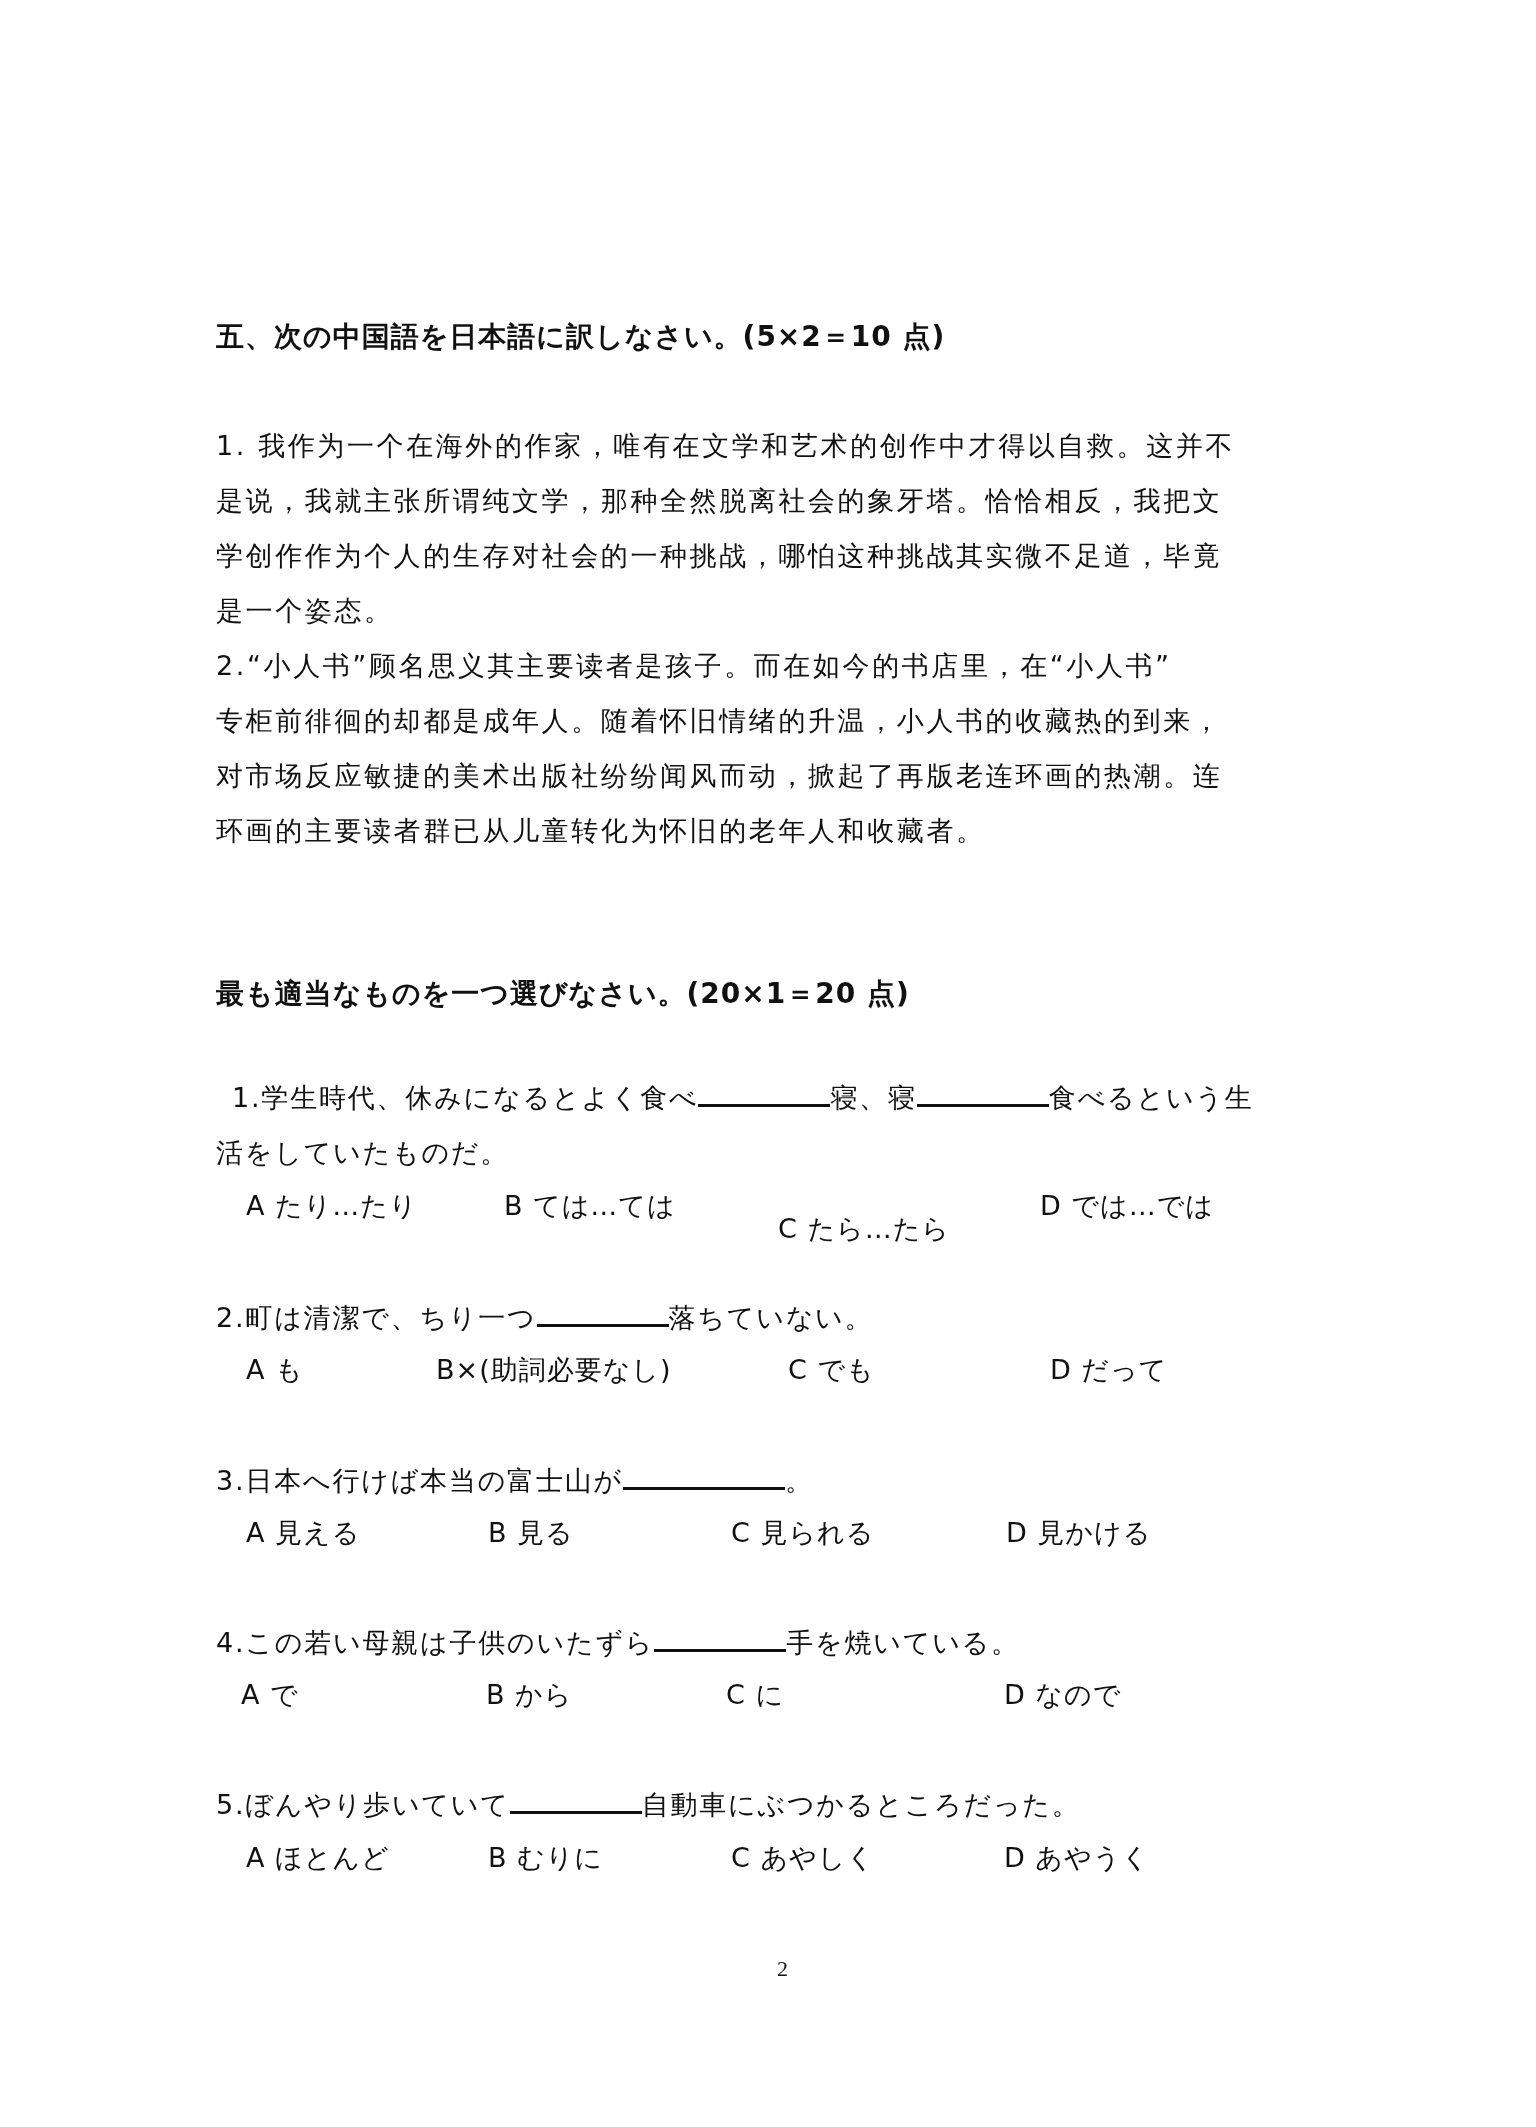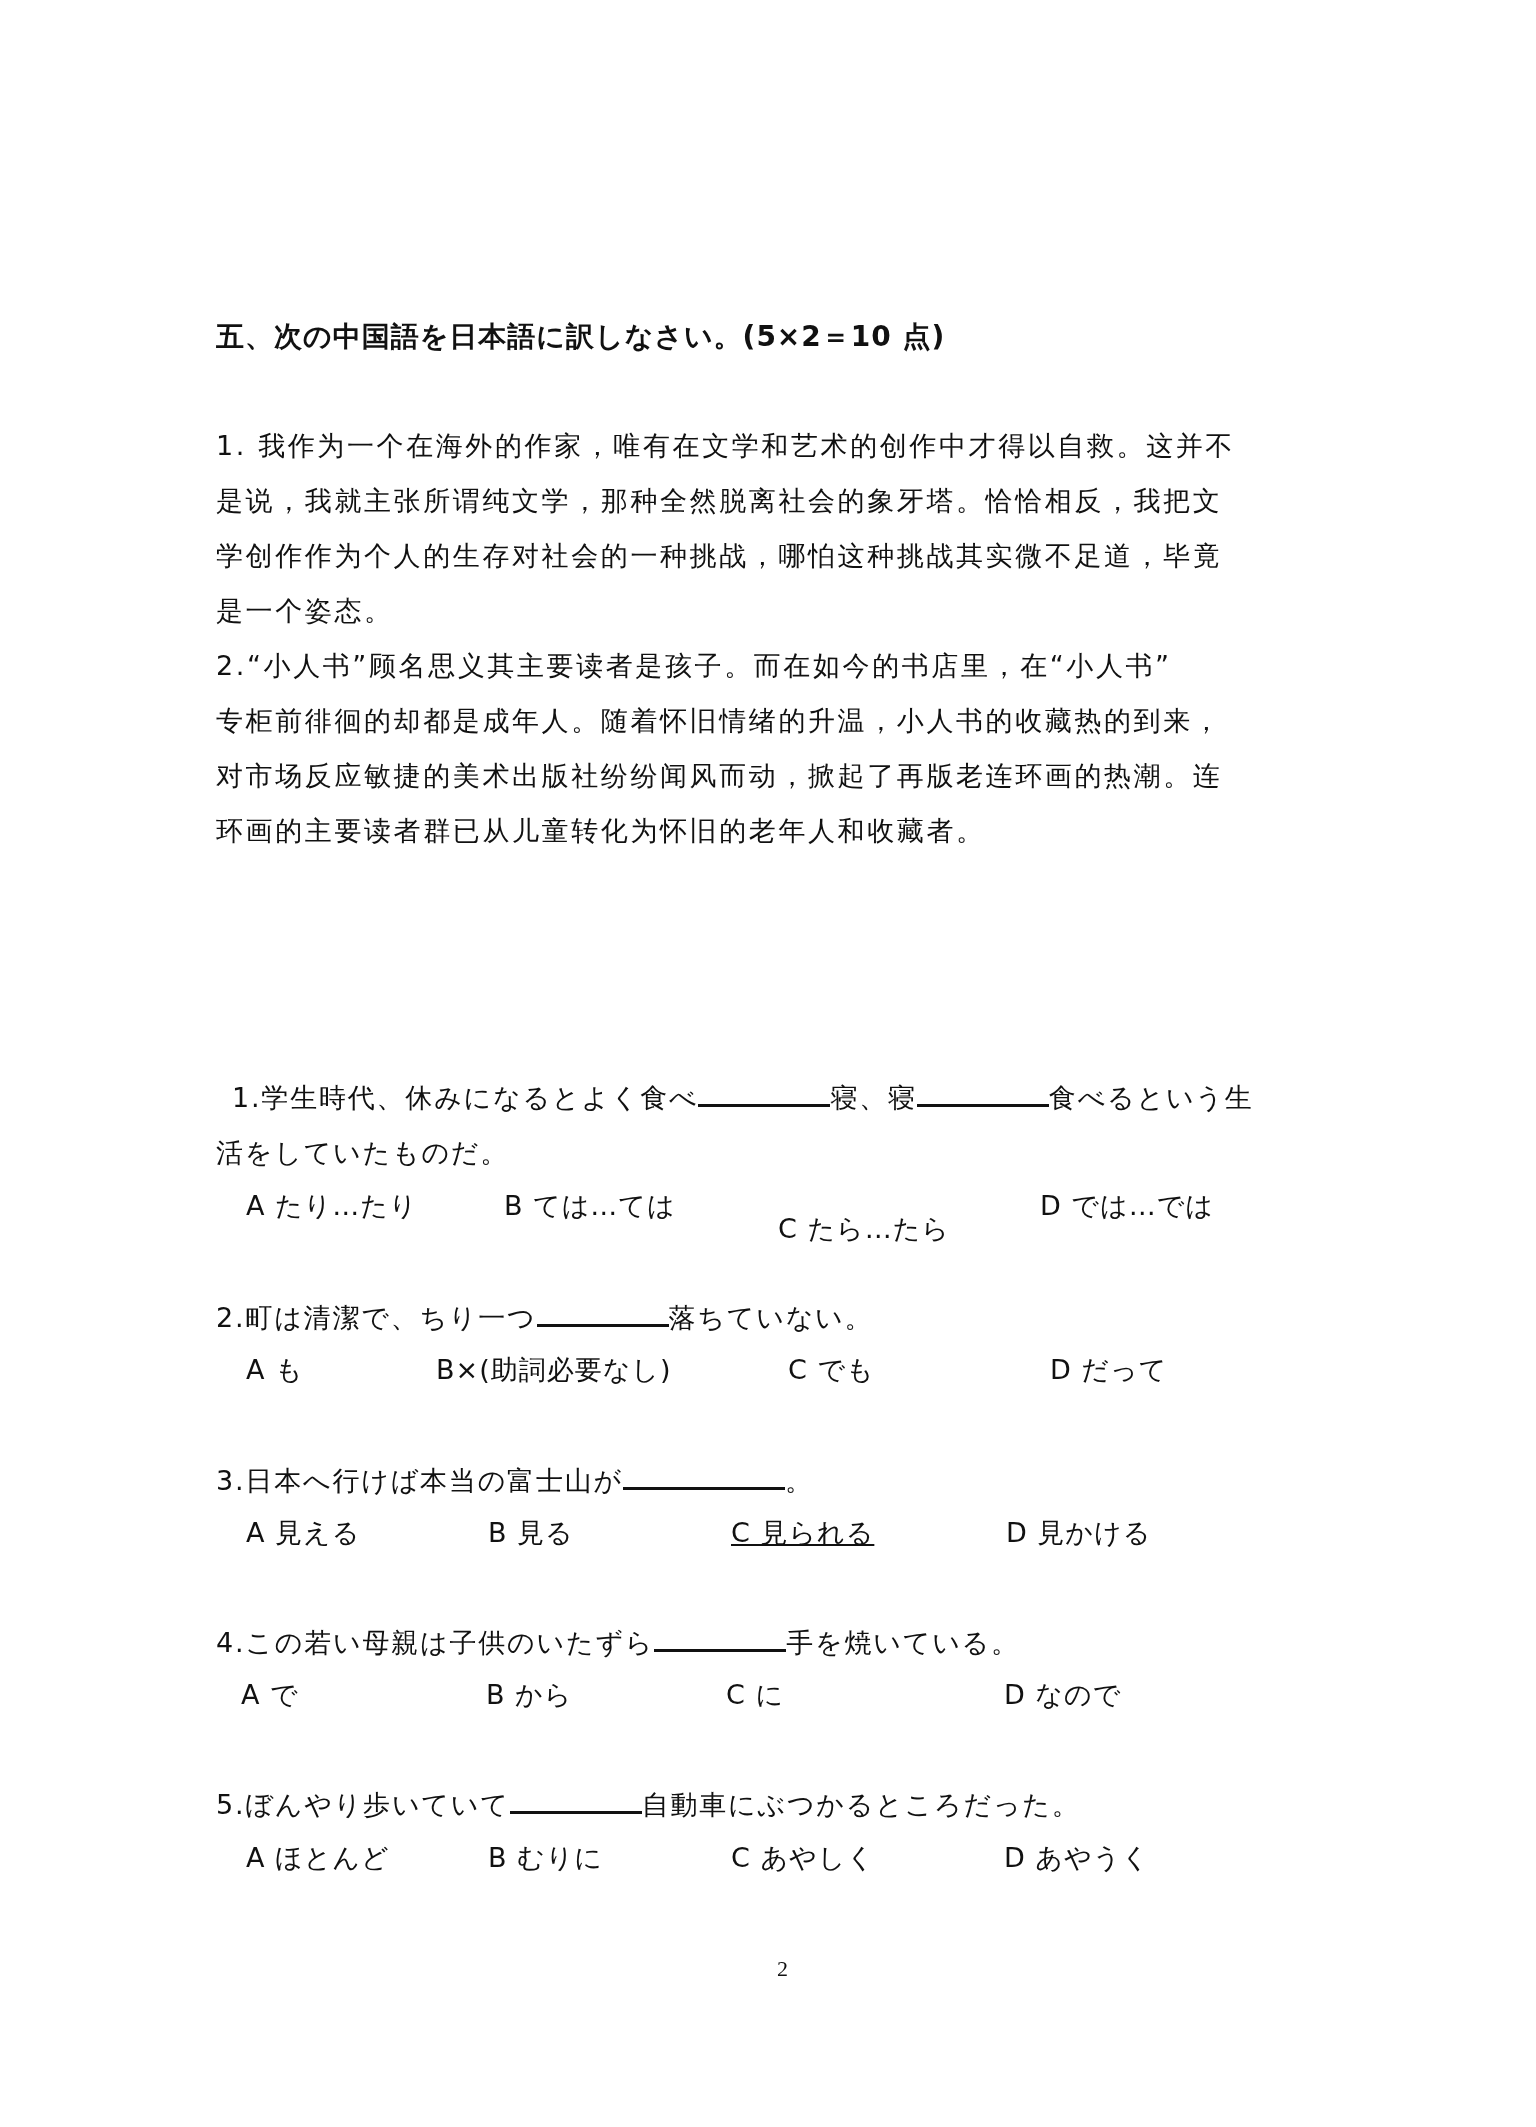--- a/index.html
+++ b/index.html
@@ -67,20 +67,21 @@
     <div class="abs para" style="left:200px; top:593px;">是一个姿态。</div>
   </div>
 
   <div>
     <div class="abs para" style="left:200px; top:648px;">2.“小人书”顾名思义其主要读者是孩子。而在如今的书店里，在“小人书”</div>
     <div class="abs para" style="left:200px; top:703px;">专柜前徘徊的却都是成年人。随着怀旧情绪的升温，小人书的收藏热的到来，</div>
     <div class="abs para" style="left:200px; top:758px;">对市场反应敏捷的美术出版社纷纷闻风而动，掀起了再版老连环画的热潮。连</div>
     <div class="abs para" style="left:200px; top:813px;">环画的主要读者群已从儿童转化为怀旧的老年人和收藏者。</div>
   </div>
 
+  <div class="abs heading" style="left:200px; top:975px;">最も適当なものを一つ選びなさい。(20×1＝20 点)</div>
 
   <div>
     <div class="abs q" style="left:200px; top:1080px;margin-left:16px;">
       <span>1.学生時代、休みになるとよく食べ</span><span class="blank" style="width:132px;"></span><span>寝、寝</span><span class="blank" style="width:132px;"></span><span>食べるという生</span>
     </div>
     <div class="abs q" style="left:200px; top:1135px;">活をしていたものだ。</div>
     <div class="abs opt" style="left:230px; top:1188px;">A たり…たり</div>
     <div class="abs opt" style="left:488px; top:1188px;">B ては…ては</div>
     <div class="abs opt" style="left:762px; top:1188px;margin-top:23px;">C たら…たら</div>
     <div class="abs opt" style="left:1024px; top:1188px;">D では…では</div>
@@ -95,21 +96,21 @@
     <div class="abs opt" style="left:772px; top:1352px;">C でも</div>
     <div class="abs opt" style="left:1034px; top:1352px;">D だって</div>
   </div>
 
   <div>
     <div class="abs q" style="left:200px; top:1463px;">
       <span>3.日本へ行けば本当の富士山が</span><span class="blank" style="width:162px;"></span><span>。</span>
     </div>
     <div class="abs opt" style="left:230px; top:1515px;">A 見える</div>
     <div class="abs opt" style="left:472px; top:1515px;">B 見る</div>
-    <div class="abs opt" style="left:715px; top:1515px;text-decoration:underline;">C 見られる</div>
+    <div class="abs opt" style="left:715px; top:1515px;">C 見られる</div>
     <div class="abs opt" style="left:990px; top:1515px;">D 見かける</div>
   </div>
 
   <div>
     <div class="abs q" style="left:200px; top:1625px;text-align:right;">
       <span>4.この若い母親は子供のいたずら</span><span class="blank" style="width:132px;"></span><span>手を焼いている。</span>
     </div>
     <div class="abs opt" style="left:225px; top:1677px;">A で</div>
     <div class="abs opt" style="left:470px; top:1677px;">B から</div>
     <div class="abs opt" style="left:710px; top:1677px;">C に</div>

